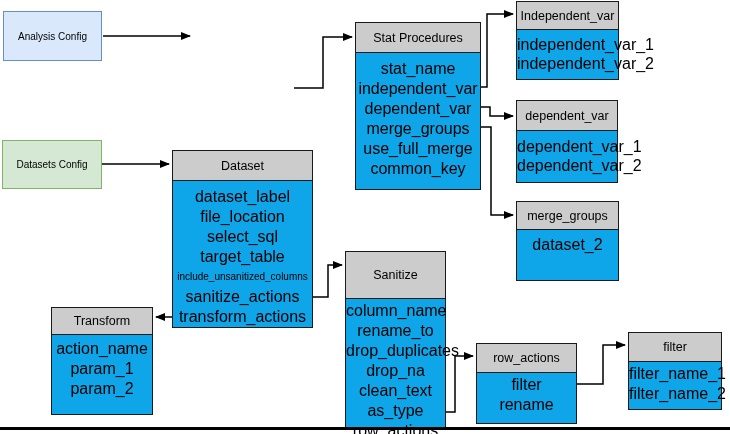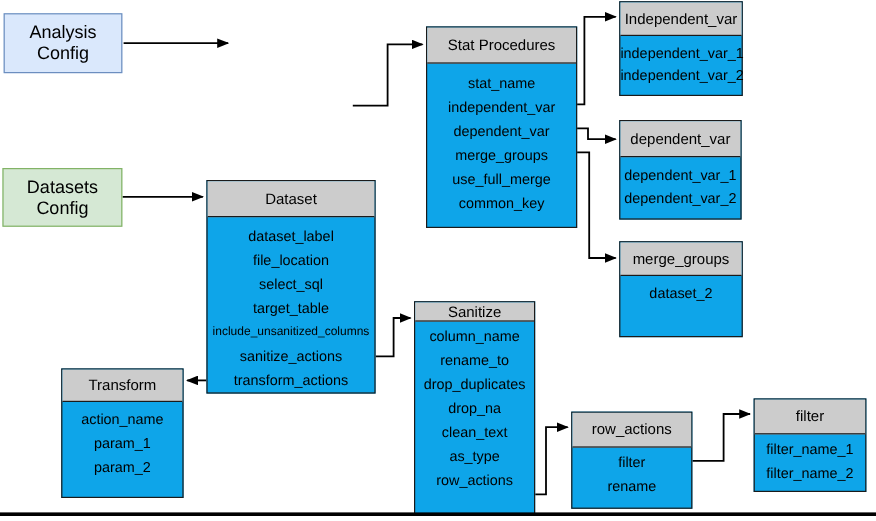--- a/index.html
+++ b/index.html
@@ -10,36 +10,36 @@
   html,body{margin:0;padding:0;background:#fff;}
   #canvas{
     position:relative;width:730px;height:434px;background:#fff;overflow:hidden;
     font-family:"Liberation Sans", sans-serif;color:#000;
   }
   #wires{position:absolute;left:0;top:0;width:730px;height:434px;z-index:1;}
   .conn{fill:none;stroke:var(--conn);stroke-width:1.5;}
   .cfg{
     position:absolute;z-index:2;box-sizing:border-box;
     display:flex;align-items:center;justify-content:center;
-    font-size:15px;text-align:center;
+    font-size:10px;text-align:center;
   }
   .cfg.blue{background:var(--blue-fill);border:1px solid var(--blue-border);}
   .cfg.green{background:var(--green-fill);border:1px solid var(--green-border);}
   .tbl{
     position:absolute;z-index:2;box-sizing:border-box;
     background:#0ea5e9;border:1px solid var(--tbl-border);
   }
   .hdr{
     box-sizing:border-box;background:var(--hdr-fill);
     border-bottom:1px solid var(--tbl-border);
     display:flex;align-items:center;justify-content:center;
     font-size:12.5px;
   }
   .body{box-sizing:border-box;}
-  .fld{font-size:12px;line-height:20px;text-align:center;white-space:nowrap;}
+  .fld{font-size:16px;line-height:20px;text-align:center;white-space:nowrap;}
   .fld.lh19{line-height:19px;}
   .fld.small{font-size:10px;}
   #bottom-rule{position:absolute;left:0;top:427px;width:730px;height:3px;background:#000;z-index:3;}
 </style>
 </head>
 <body>
 
 <div id="canvas">
 
   <svg id="wires">
@@ -120,21 +120,21 @@
   <div class="tbl" style="left:51px;top:307px;width:102px;height:108px">
     <div class="hdr" style="height:27px">Transform</div>
     <div class="body" style="padding-top:4px">
       <div class="fld">action_name</div>
       <div class="fld">param_1</div>
       <div class="fld">param_2</div>
     </div>
   </div>
 
   <div class="tbl" style="left:345px;top:251px;width:101px;height:178px">
-    <div class="hdr" style="height:16px">Sanitize</div>
+    <div class="hdr" style="height:47px">Sanitize</div>
     <div class="body" style="padding-top:2px">
       <div class="fld">column_name</div>
       <div class="fld">rename_to</div>
       <div class="fld">drop_duplicates</div>
       <div class="fld">drop_na</div>
       <div class="fld">clean_text</div>
       <div class="fld">as_type</div>
       <div class="fld">row_actions</div>
     </div>
   </div>

